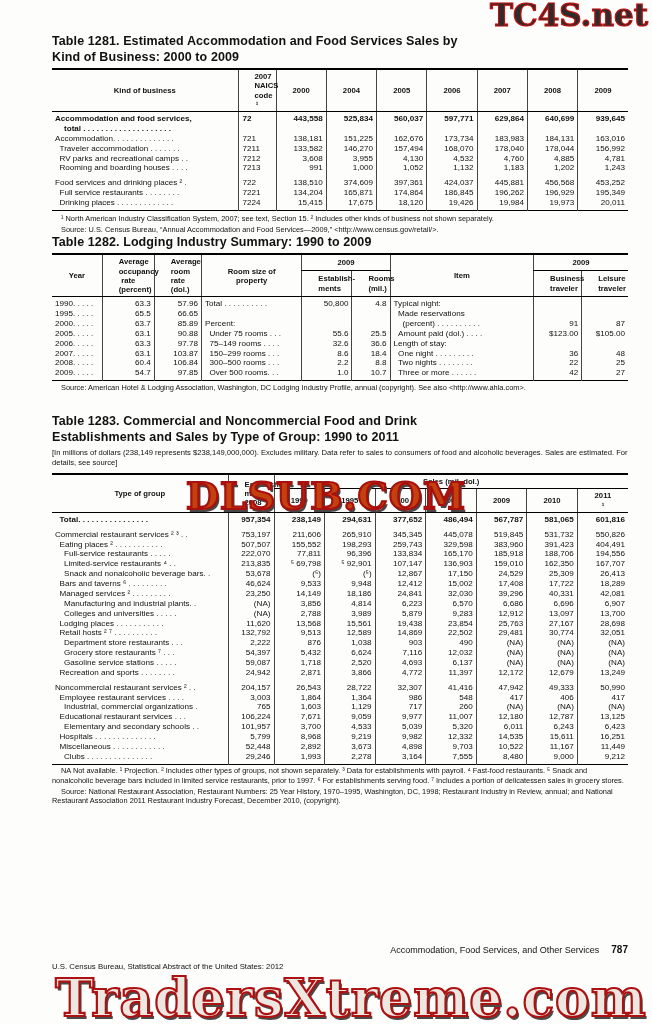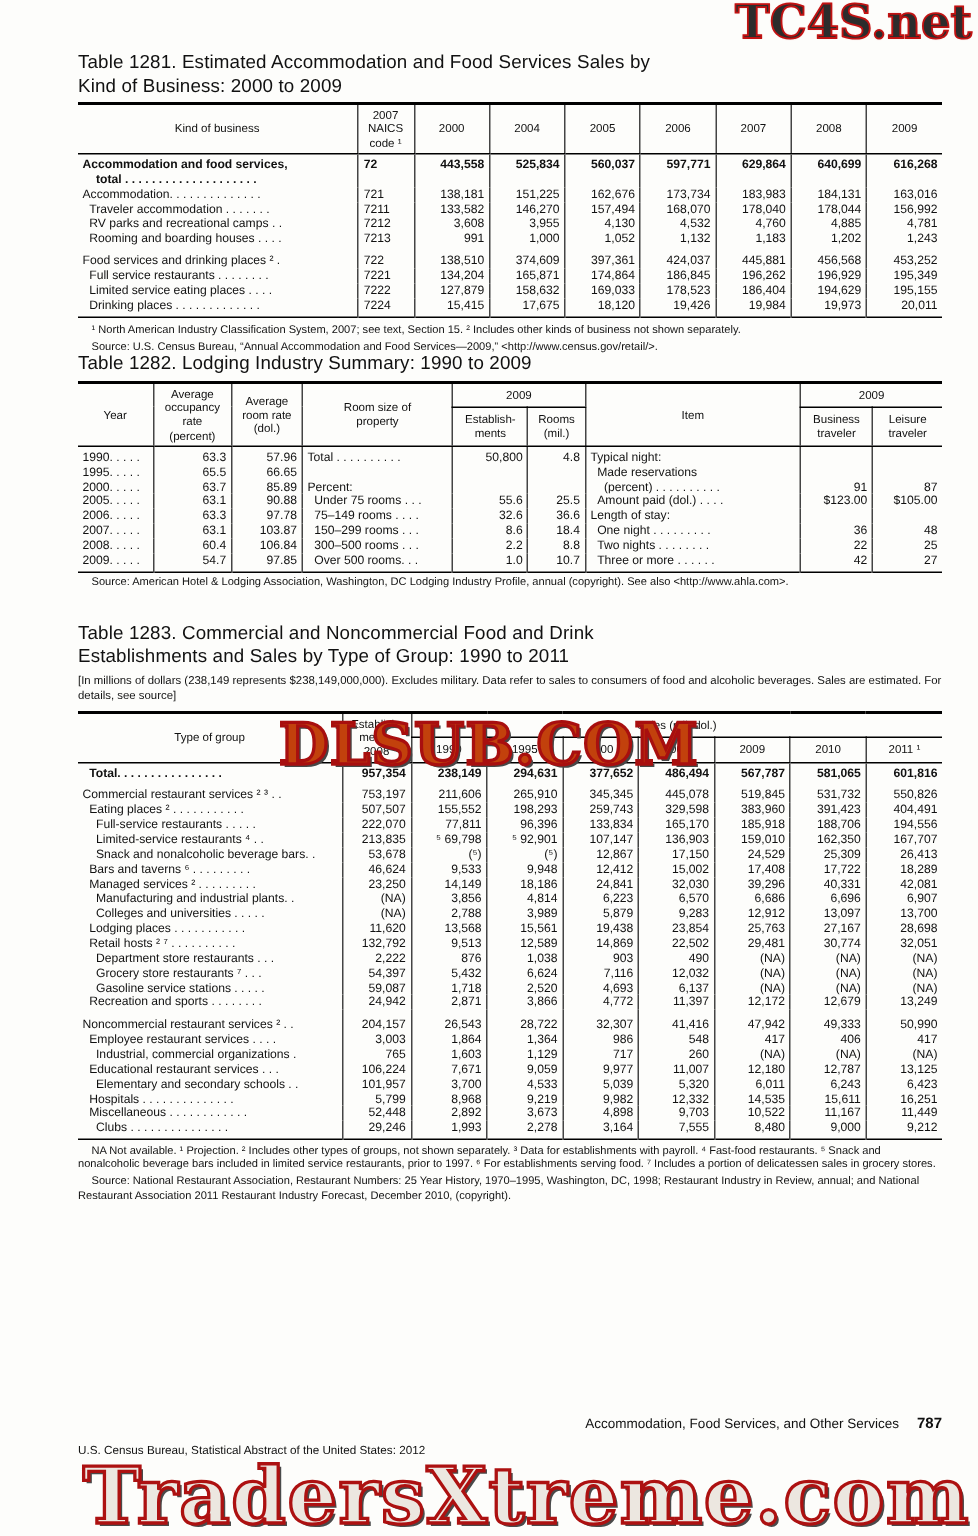--- a/index.html
+++ b/index.html
@@ -7,32 +7,32 @@
   body {
     width:652px; height:1024px; position:relative; overflow:hidden;
     background:#fdfdfb; color:#111;
     font-family:"Liberation Sans","DejaVu Sans",sans-serif;
   }
   .content { position:absolute; left:52px; right:24px; top:34px; }
   .section { margin:0; }
   #sec1282 { }
   #sec1283 { margin-top:22px; }
   h2.tbl-title {
-    font-size:12.5px; font-weight:400; margin:0 0 3px 0; line-height:1.25;
+    font-size:12.5px; font-weight:700; margin:0 0 3px 0; line-height:1.25;
     white-space:pre-line; letter-spacing:0.1px;
   }
   p.bracket-note { font-size:7.6px; line-height:1.3; margin:0 0 5px 0; }
   table.census {
     width:100%; border-collapse:collapse; table-layout:fixed;
     border-top:2px solid #000; border-bottom:1.4px solid #000;
     margin:0;
   }
   .census th {
-    font-weight:400; font-size:7.7px; line-height:1.2; text-align:center;
-    vertical-align:middle; padding:2px 2px; white-space:pre-line;
+    font-weight:700; font-size:7.7px; line-height:1.2; text-align:center;
+    vertical-align:middle; padding:2px 16px; white-space:pre-line;
     border-left:1px solid #444; border-bottom:1px solid #000;
   }
   .census td {
     font-size:8.1px; line-height:1.22; padding:0 3px; vertical-align:top;
     border-left:1px solid #444;
   }
   .census th.no-l, .census td:first-child { border-left:none; }
   .census tbody tr:first-child td { padding-top:2px; }
   .census tbody tr:last-child td { padding-bottom:2px; }
   .census .lbl { text-align:left; white-space:pre-wrap; overflow:hidden; }
@@ -108,21 +108,21 @@
           <tr class="bold">
             <td class="lbl">Accommodation and food services,
     total . . . . . . . . . . . . . . . . . . . .</td>
             <td class="code">72</td>
             <td class="num">443,558</td>
             <td class="num">525,834</td>
             <td class="num">560,037</td>
             <td class="num">597,771</td>
             <td class="num">629,864</td>
             <td class="num">640,699</td>
-            <td class="num">616,268</td>
+            <td class="num">939,645</td>
           </tr>
           <tr>
             <td class="lbl">Accommodation. . . . . . . . . . . . . .</td>
             <td class="code">721</td>
             <td class="num">138,181</td>
             <td class="num">151,225</td>
             <td class="num">162,676</td>
             <td class="num">173,734</td>
             <td class="num">183,983</td>
             <td class="num">184,131</td>
@@ -175,31 +175,20 @@
           <tr>
             <td class="lbl">  Full service restaurants . . . . . . . .</td>
             <td class="code">7221</td>
             <td class="num">134,204</td>
             <td class="num">165,871</td>
             <td class="num">174,864</td>
             <td class="num">186,845</td>
             <td class="num">196,262</td>
             <td class="num">196,929</td>
             <td class="num">195,349</td>
-          </tr>
-          <tr>
-            <td class="lbl">  Limited service eating places . . . .</td>
-            <td class="code">7222</td>
-            <td class="num">127,879</td>
-            <td class="num">158,632</td>
-            <td class="num">169,033</td>
-            <td class="num">178,523</td>
-            <td class="num">186,404</td>
-            <td class="num">194,629</td>
-            <td class="num">195,155</td>
           </tr>
           <tr>
             <td class="lbl">  Drinking places . . . . . . . . . . . . .</td>
             <td class="code">7224</td>
             <td class="num">15,415</td>
             <td class="num">17,675</td>
             <td class="num">18,120</td>
             <td class="num">19,426</td>
             <td class="num">19,984</td>
             <td class="num">19,973</td>

